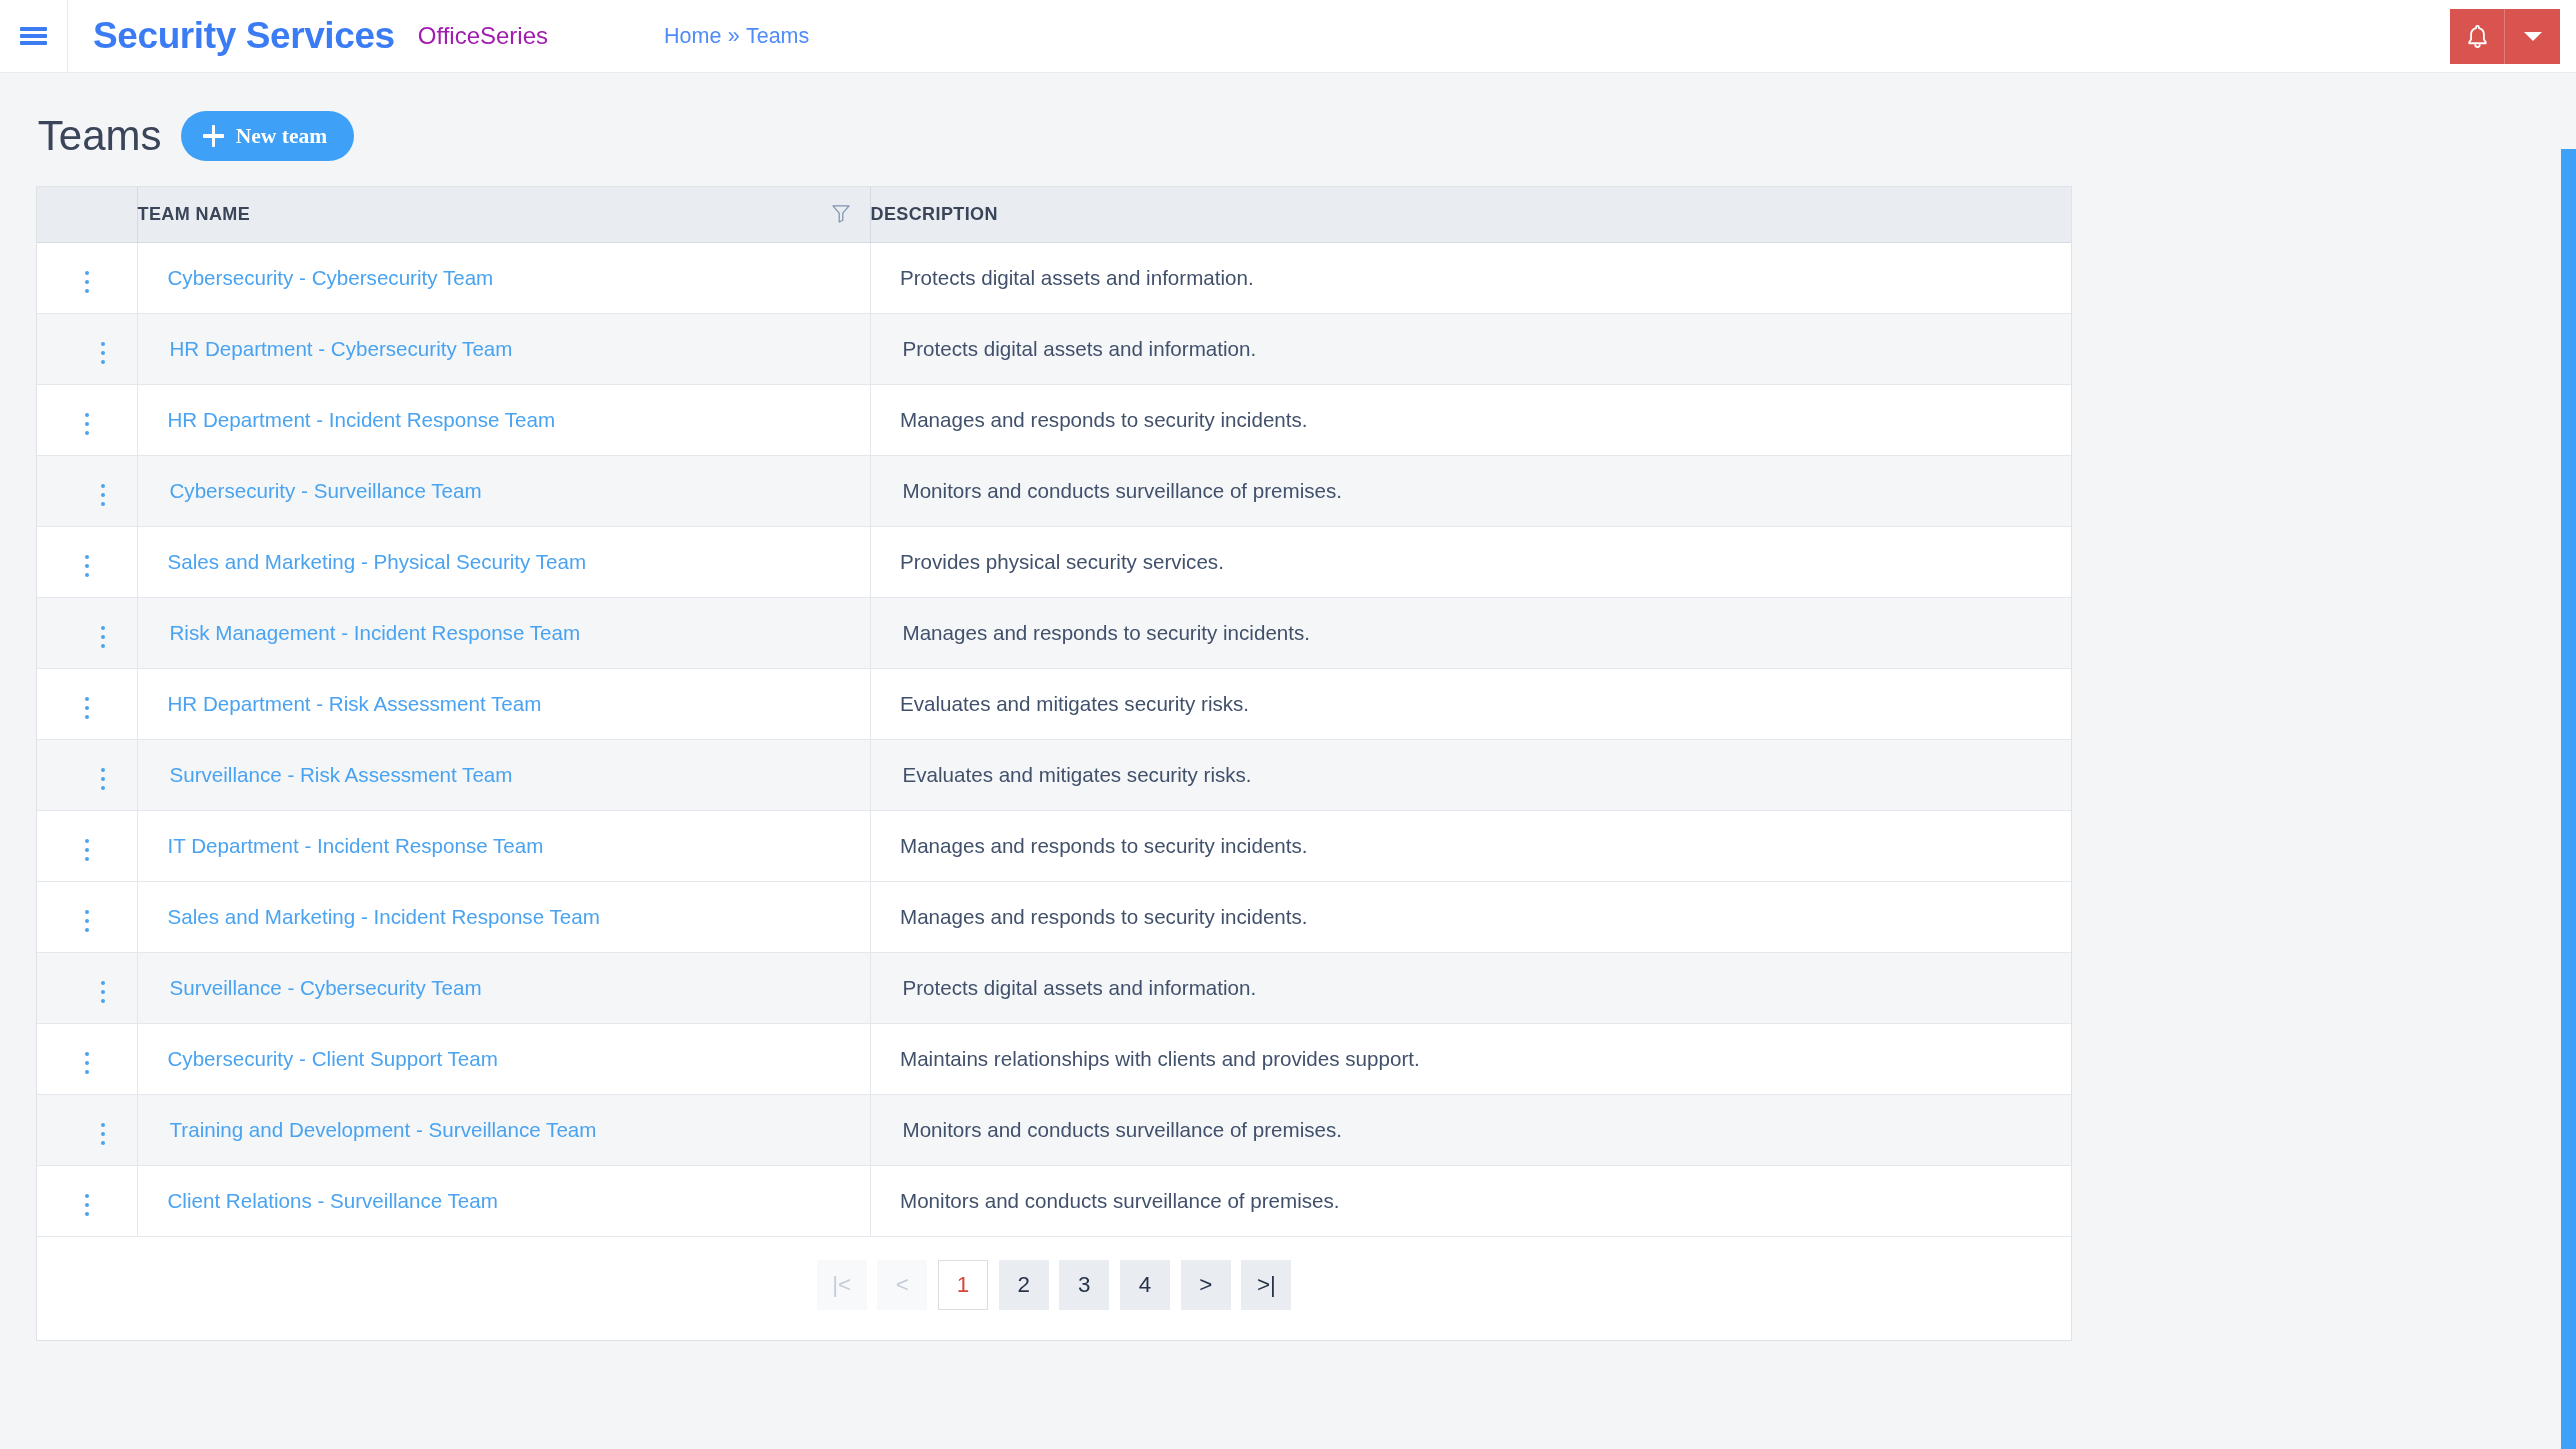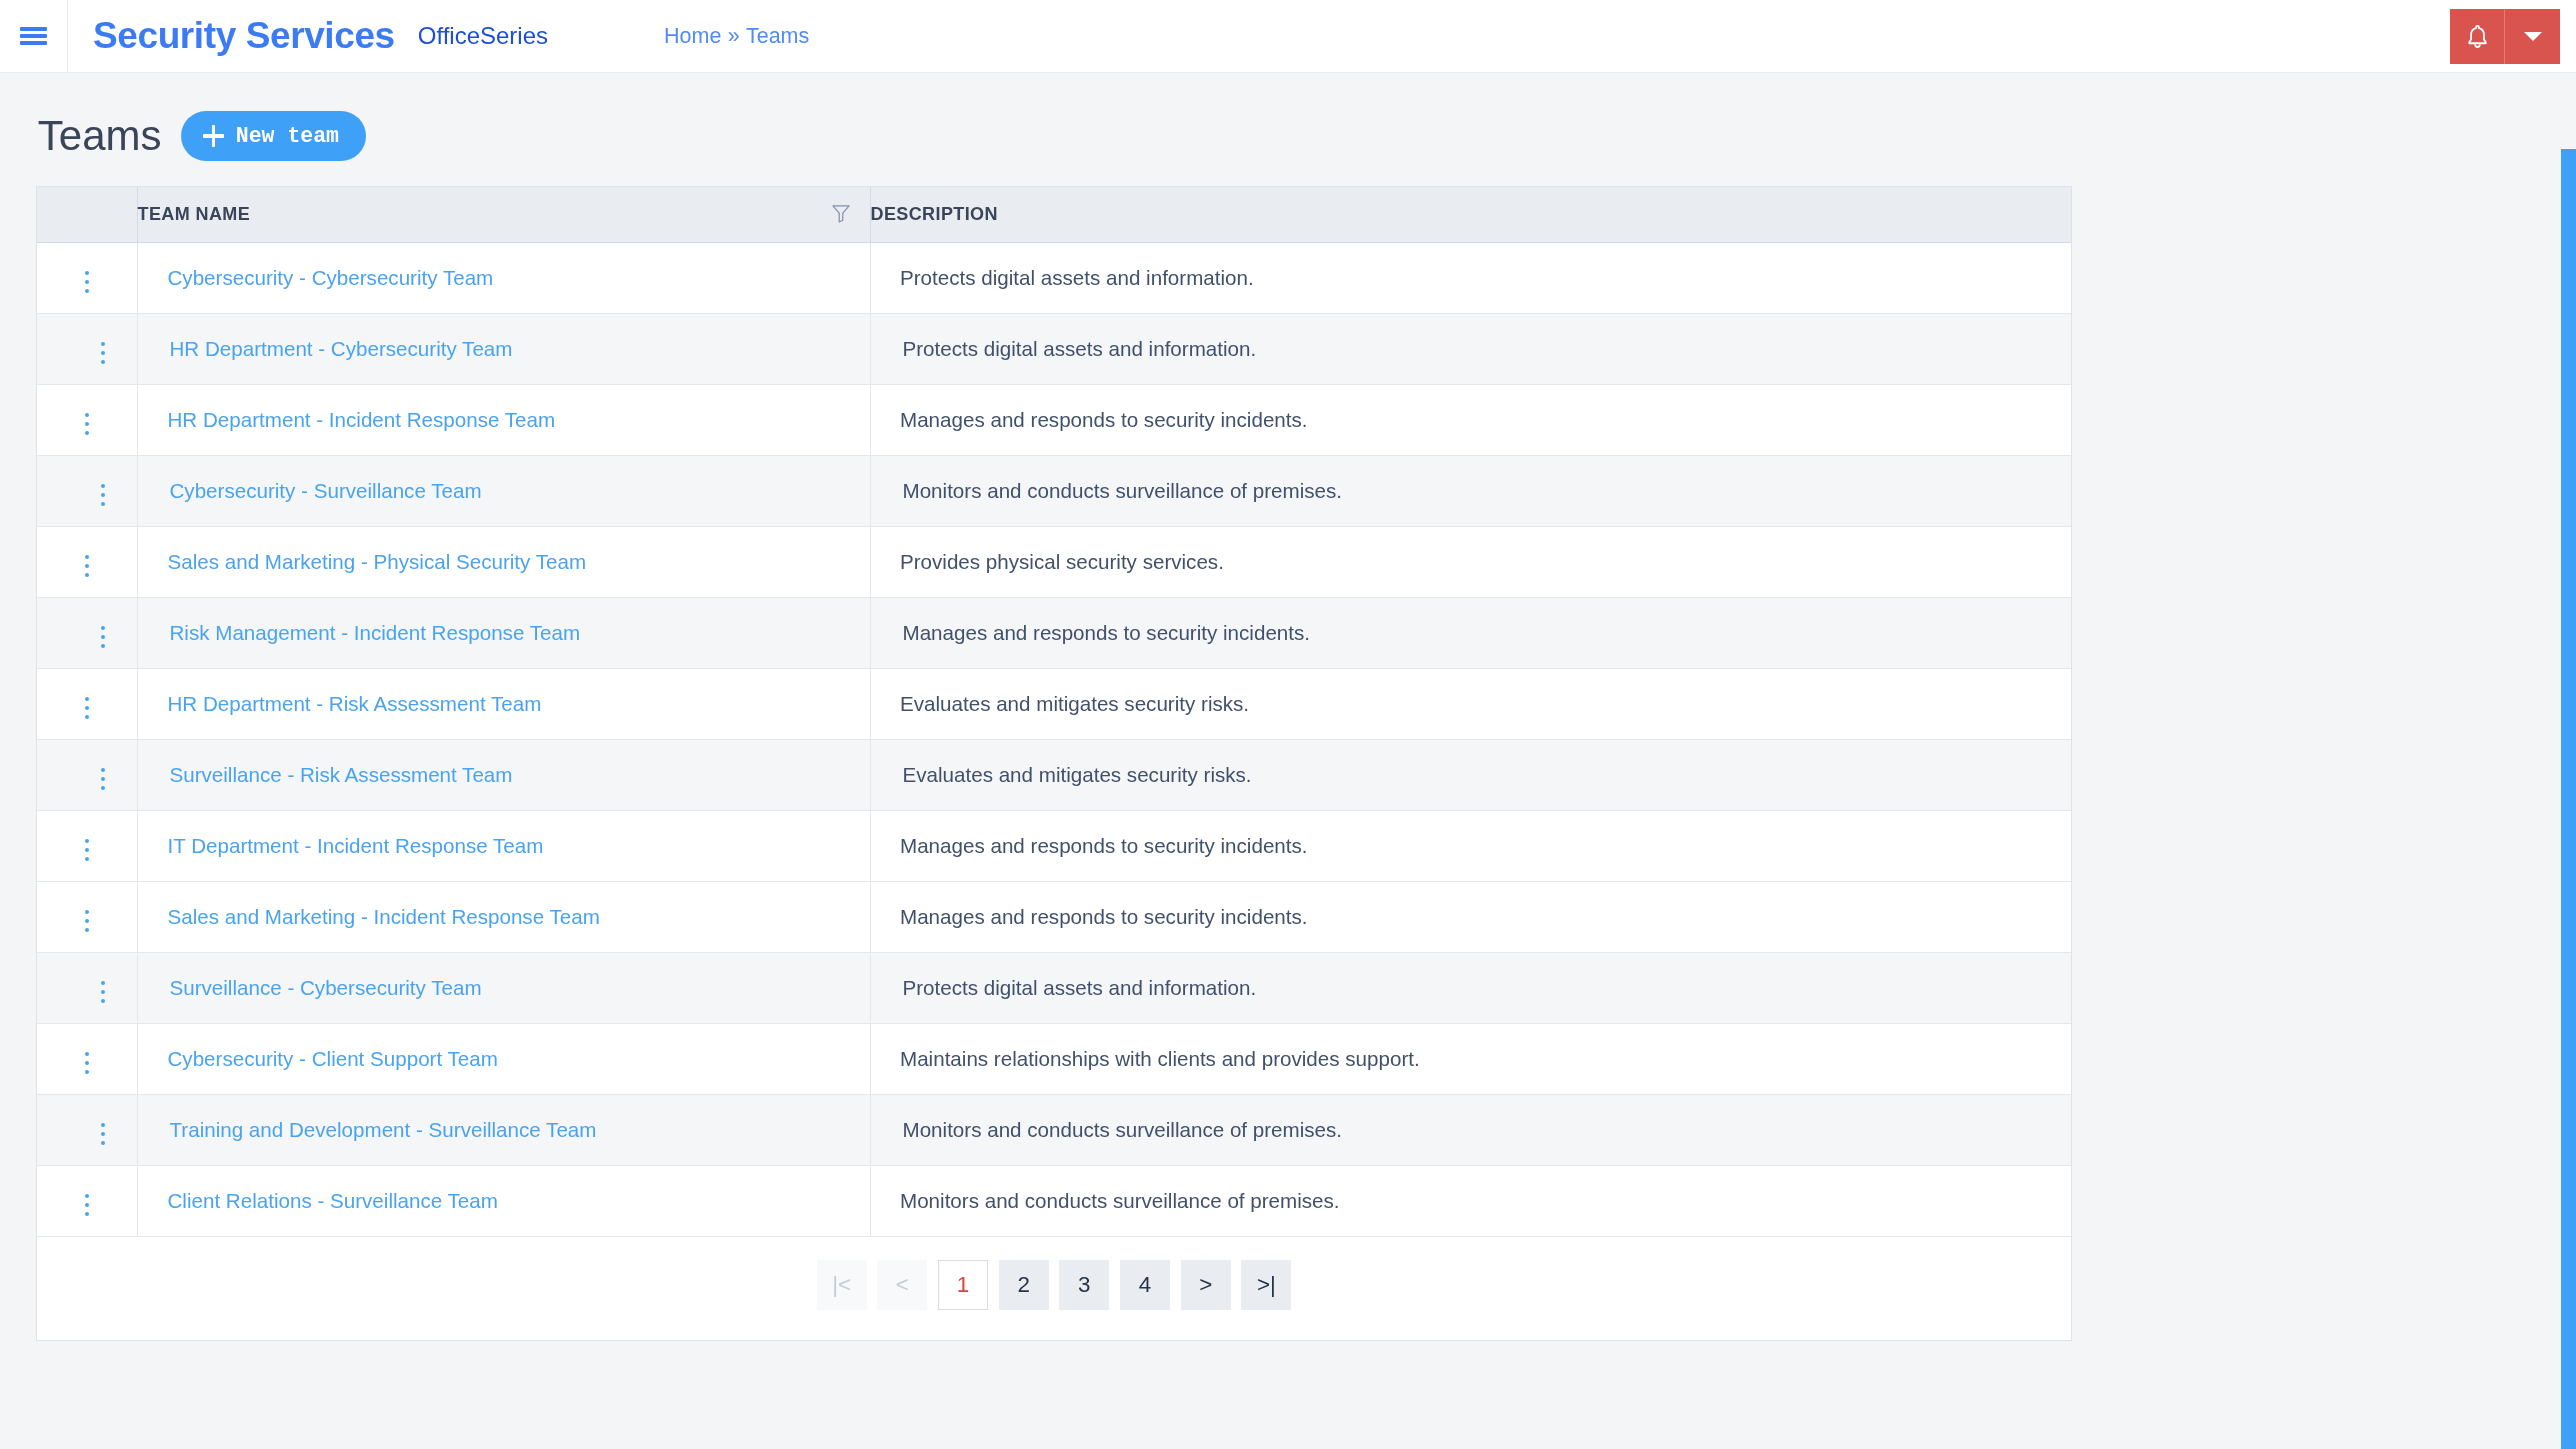--- a/index.html
+++ b/index.html
@@ -45,21 +45,21 @@
   }
   .brand-title {
     font-size: 37px;
     font-weight: bold;
     color: #3b7cf5;
     letter-spacing: -0.4px;
     white-space: nowrap;
   }
   .brand-sub {
     font-size: 24px;
-    color: #1d4ed8;
+    color: #a21caf;
     white-space: nowrap;
   }
   .breadcrumb {
     display: flex;
     align-items: center;
     margin-left: 116px;
     font-size: 21.5px;
     color: #4f8cf7;
     gap: 6.3px;
     white-space: nowrap;
@@ -121,21 +121,21 @@
     border: none;
     border-radius: 30px;
     height: 50px;
     padding: 0 27px 0 21.5px;
     display: inline-flex;
     align-items: center;
     gap: 11.6px;
     font-size: 21.5px;
     font-weight: bold;
     cursor: pointer;
-    font-family: Liberation Mono, monospace;
+    font-family: Liberation Serif, serif;
   }
   .plus-ic {
     position: relative;
     width: 21.5px; height: 21.5px;
     display: inline-block;
   }
   .plus-ic::before, .plus-ic::after {
     content: ""; position: absolute; background: #fff; border-radius: 0.9px;
   }
   .plus-ic::before { left: 0; top: 9px; width: 21.5px; height: 3.6px; }

